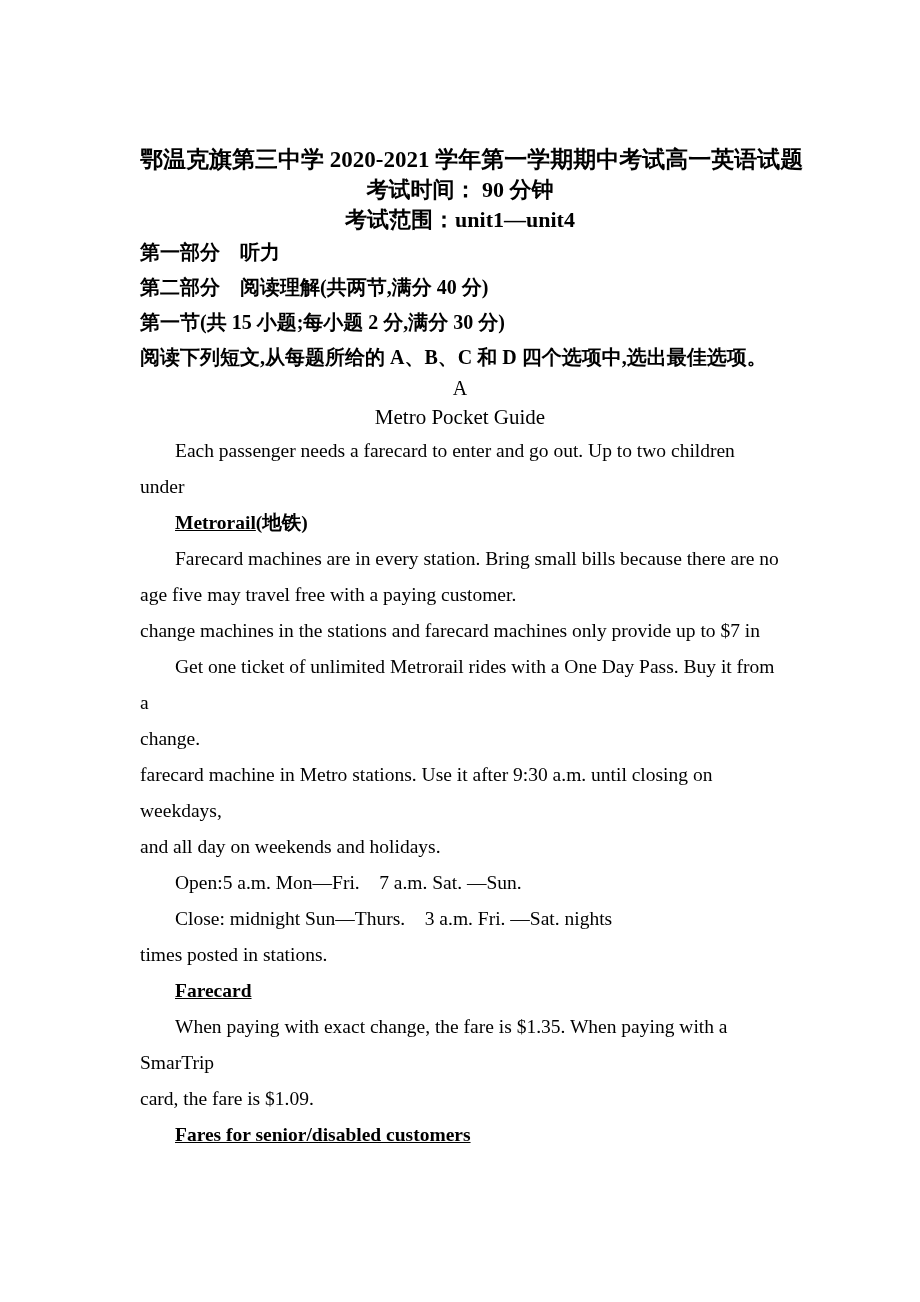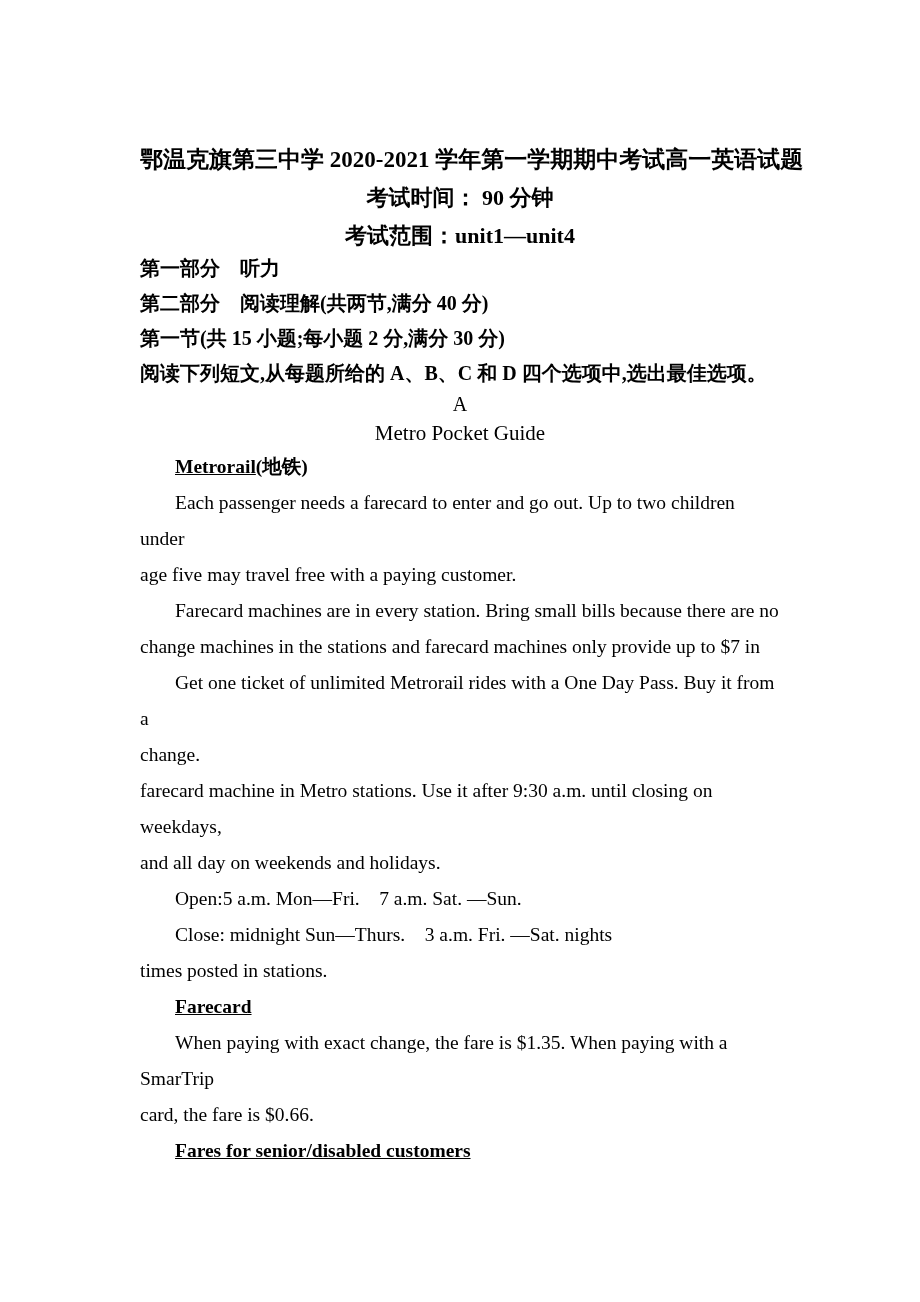--- a/index.html
+++ b/index.html
@@ -24,21 +24,21 @@
     font-weight: bold;
     text-align: right;
     line-height: 31px;
     white-space: nowrap;
   }
   .meta-line {
     font-size: 22px;
     font-weight: bold;
     text-align: center;
     line-height: 30px;
-    margin-top: 8px;
+    margin-top: 0;
   }
   .sections {
     margin-top: 0;
   }
   .section-line {
     font-size: 20px;
     font-weight: bold;
     line-height: 35px;
     white-space: pre-wrap;
   }
@@ -76,31 +76,31 @@
     <div class="section-line">第一部分　听力</div>
     <div class="section-line">第二部分　阅读理解(共两节,满分 40 分)</div>
     <div class="section-line">第一节(共 15 小题;每小题 2 分,满分 30 分)</div>
     <div class="section-line">阅读下列短文,从每题所给的 A、B、C 和 D 四个选项中,选出最佳选项。</div>
   </div>
 
   <div class="passage-label">A</div>
   <div class="passage-title">Metro Pocket Guide</div>
 
   <div id="passage">
+      <div class="pline indent"><span>Each passenger needs a farecard to enter and go out. Up to two children under</span></div>
       <div class="pline indent"><span class="run-bold run-underline">Metrorail</span><span class="run-bold">(地铁)</span></div>
-      <div class="pline indent"><span>Each passenger needs a farecard to enter and go out. Up to two children under</span></div>
+      <div class="pline indent"><span>Farecard machines are in every station. Bring small bills because there are no</span></div>
       <div class="pline"><span>age five may travel free with a paying customer.</span></div>
-      <div class="pline indent"><span>Farecard machines are in every station. Bring small bills because there are no</span></div>
       <div class="pline"><span>change machines in the stations and farecard machines only provide up to $7 in</span></div>
       <div class="pline indent"><span>Get one ticket of unlimited Metrorail rides with a One Day Pass. Buy it from a</span></div>
       <div class="pline"><span>change.</span></div>
       <div class="pline"><span>farecard machine in Metro stations. Use it after 9:30 a.m. until closing on weekdays,</span></div>
       <div class="pline"><span>and all day on weekends and holidays.</span></div>
       <div class="pline indent"><span>Open:5 a.m. Mon—Fri.    7 a.m. Sat. —Sun.</span></div>
       <div class="pline indent"><span>Close: midnight Sun—Thurs.    3 a.m. Fri. —Sat. nights</span></div>
       <div class="pline"><span>times posted in stations.</span></div>
       <div class="pline indent"><span class="run-bold run-underline">Farecard</span></div>
       <div class="pline indent"><span>When paying with exact change, the fare is $1.35. When paying with a SmarTrip</span></div>
-      <div class="pline"><span>card, the fare is $0.66.</span></div>
+      <div class="pline"><span>card, the fare is $1.09.</span></div>
       <div class="pline indent"><span class="run-bold run-underline">Fares for senior/disabled customers</span></div>
       <div class="pline indent"></div>
     </div>
 </div>
 
 </body></html>

